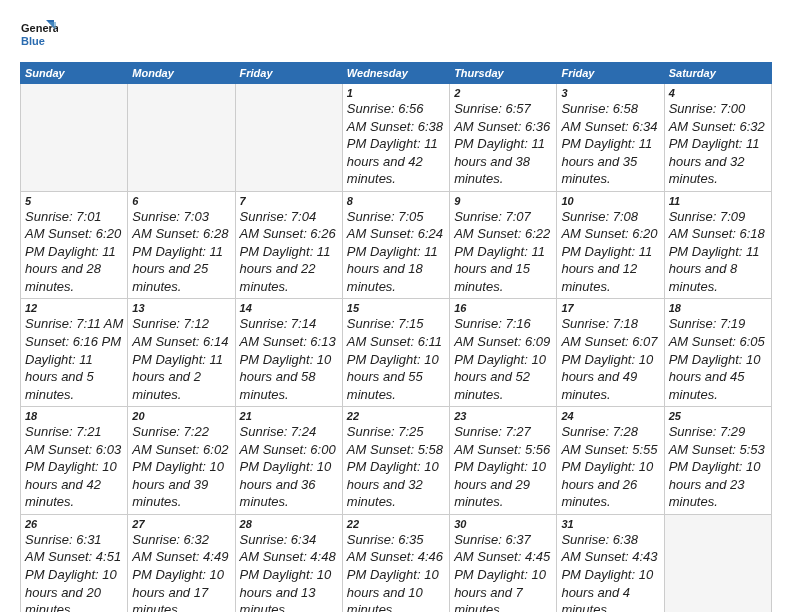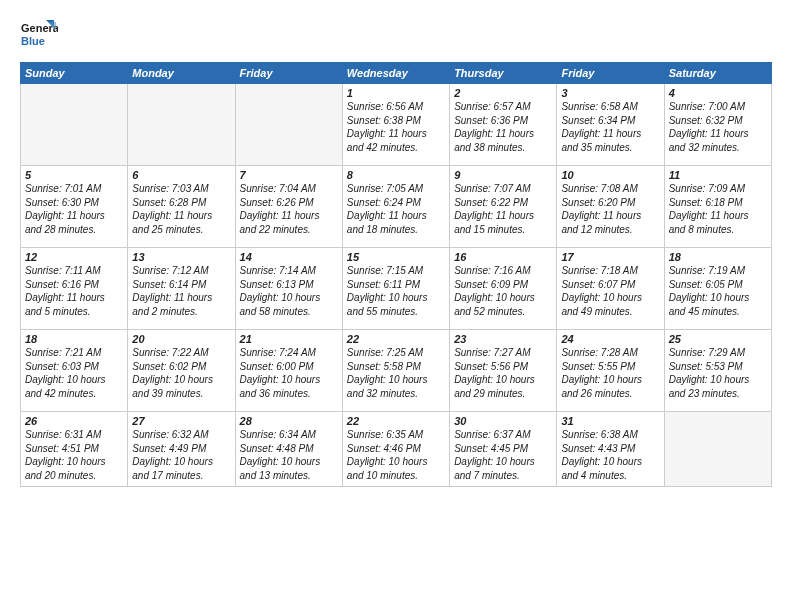--- a/index.html
+++ b/index.html
@@ -66,21 +66,21 @@
     .calendar td.empty {
       background: #f5f5f5;
     }
     .day-number {
       font-size: 11px;
       font-weight: bold;
       margin-bottom: 1px;
       display: block;
     }
     .cell-info {
-      font-size: 10px;
+      font-size: 13px;
       line-height: 1.35;
       color: #222;
     }
     .last-row td {
       height: 75px;
     }
   </style>
 </head>
 <body>
 
@@ -144,21 +144,21 @@
             <div class="cell-info">Sunrise: 7:00 AM
 Sunset: 6:32 PM
 Daylight: 11 hours
 and 32 minutes.</div>
           </td>
         </tr>
         <tr>
           <td>
             <span class="day-number">5</span>
             <div class="cell-info">Sunrise: 7:01 AM
-Sunset: 6:30 PM
+Sunset: 6:20 PM
 Daylight: 11 hours
 and 28 minutes.</div>
           </td>
           <td>
             <span class="day-number">6</span>
             <div class="cell-info">Sunrise: 7:03 AM
 Sunset: 6:28 PM
 Daylight: 11 hours
 and 25 minutes.</div>
           </td>

